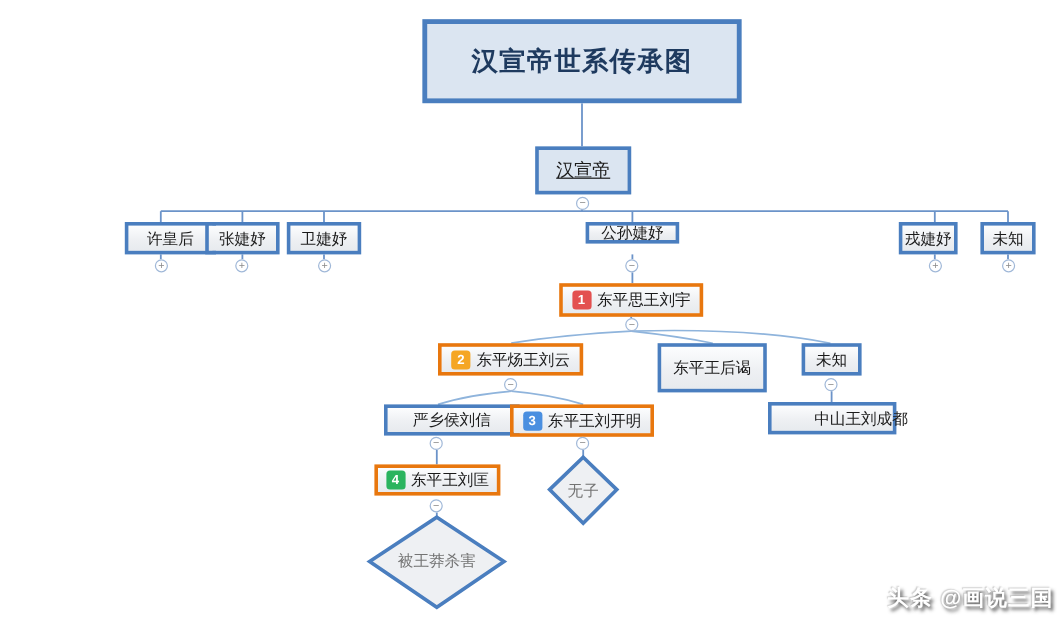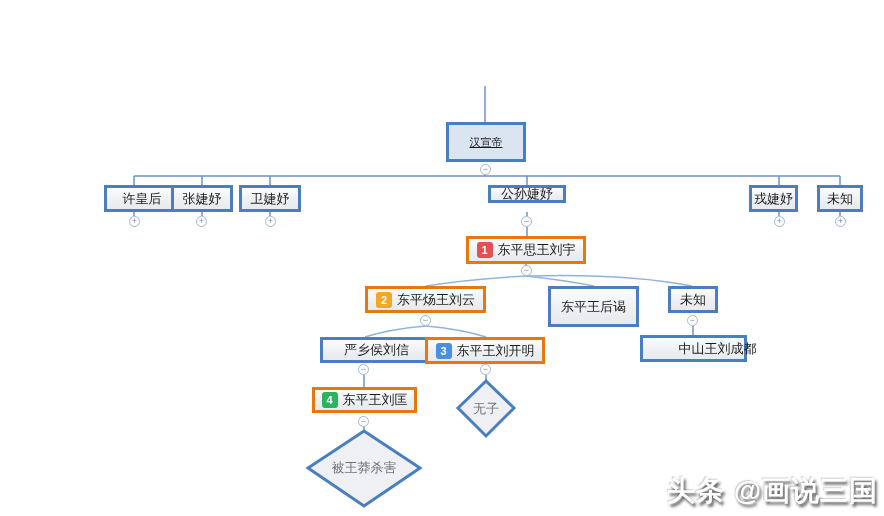--- a/index.html
+++ b/index.html
@@ -14,38 +14,38 @@
     background:linear-gradient(180deg,#fcfdfe 0%,#eef0f3 55%,#e7eaee 100%);
     display:flex;align-items:center;justify-content:center;
     font-size:13px;white-space:nowrap;color:#1a1a1a;
   }
   .node--panel{background:#dbe5f1;}
   .node--orange{border-color:#e8770e;}
   .node--title{
     border-width:4px;font-size:22px;font-weight:bold;color:#1e3a5f;
     letter-spacing:1px;
   }
-  .node--emperor{font-size:11px;text-decoration:underline;}
+  .node--emperor{font-size:15px;text-decoration:underline;}
   .badge{
     display:inline-block;width:16px;height:16px;line-height:16px;border-radius:3px;
     color:#fff;font-size:11px;font-weight:bold;text-align:center;margin-right:5px;
     flex:0 0 auto;
   }
   .toggle{
     position:absolute;z-index:3;box-sizing:border-box;width:11px;height:11px;
     border:1px solid #a0b8d8;border-radius:50%;background:#fff;color:#8a8a8a;
     font-size:9px;line-height:8px;text-align:center;cursor:pointer;
   }
   .diamond-label{
     position:absolute;z-index:2;font-size:13px;text-align:center;white-space:nowrap;
     color:#737373;
   }
   .watermark{
     position:absolute;z-index:4;right:6px;bottom:6px;
-    font-size:28px;font-weight:bold;color:#ffffff;letter-spacing:1px;
+    font-size:18px;font-weight:bold;color:#ffffff;letter-spacing:1px;
     text-shadow:2px 3px 3px rgba(40,40,40,0.75),-1px -1px 1px rgba(120,120,120,0.35);
   }
 </style>
 </head>
 <body>
 
 <div id="stage">
 
   <svg id="wires" width="884" height="516" viewBox="0 0 884 516">
     <g stroke="#6b93c9" stroke-width="1.5" fill="none">
@@ -79,20 +79,23 @@
       <path d="M426,326 Q460,329 486,337"></path>
     </g>
     <g>
       <polygon points="486,381 514,408 486,436 458,408" fill="#eef0f3" stroke="#4a7ebf" stroke-width="3" stroke-linejoin="miter"></polygon>
     </g>
     <g>
       <polygon points="364,431 420,468 364,506 308,468" fill="#eef0f3" stroke="#4a7ebf" stroke-width="3" stroke-linejoin="miter"></polygon>
     </g>
   </svg>
 
+  <div class="node node--panel node--title" style="left:352px;top:16px;width:266px;height:70px;">
+    <span>汉宣帝世系传承图</span>
+  </div>
 
   <div class="node node--panel node--emperor" style="left:446px;top:122px;width:80px;height:40px;">
     <span>汉宣帝</span>
   </div>
 
   <div class="node" style="left:104px;top:185px;width:76px;height:27px;">
     <span>许皇后</span>
   </div>
   <div class="node" style="left:171px;top:185px;width:62px;height:27px;">
     <span>张婕妤</span>

